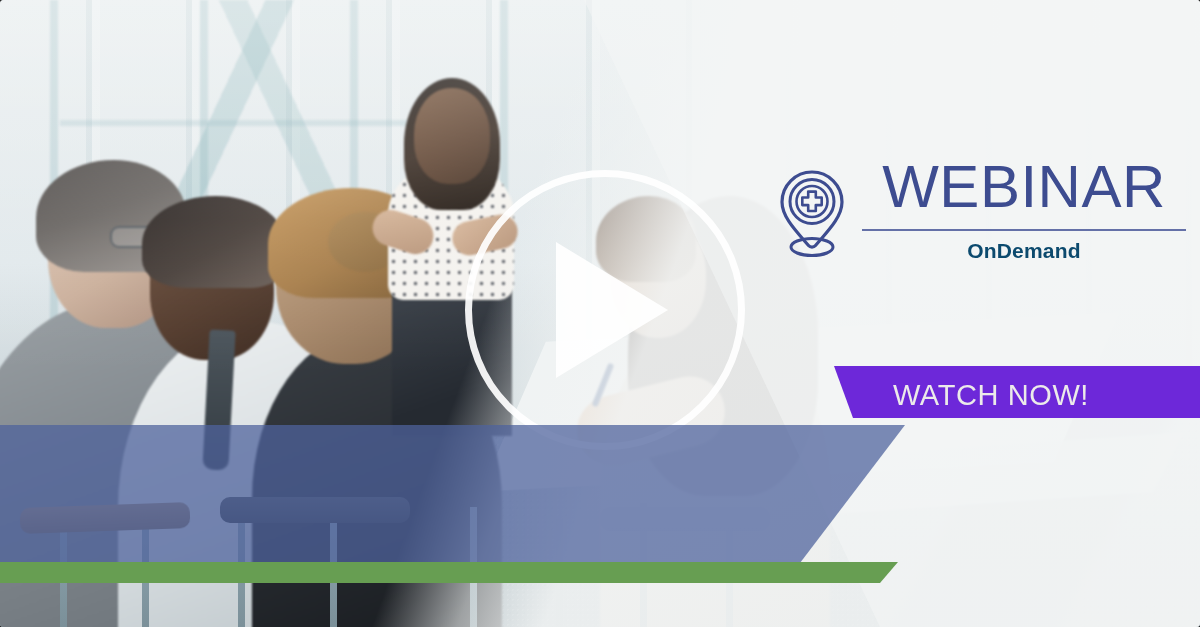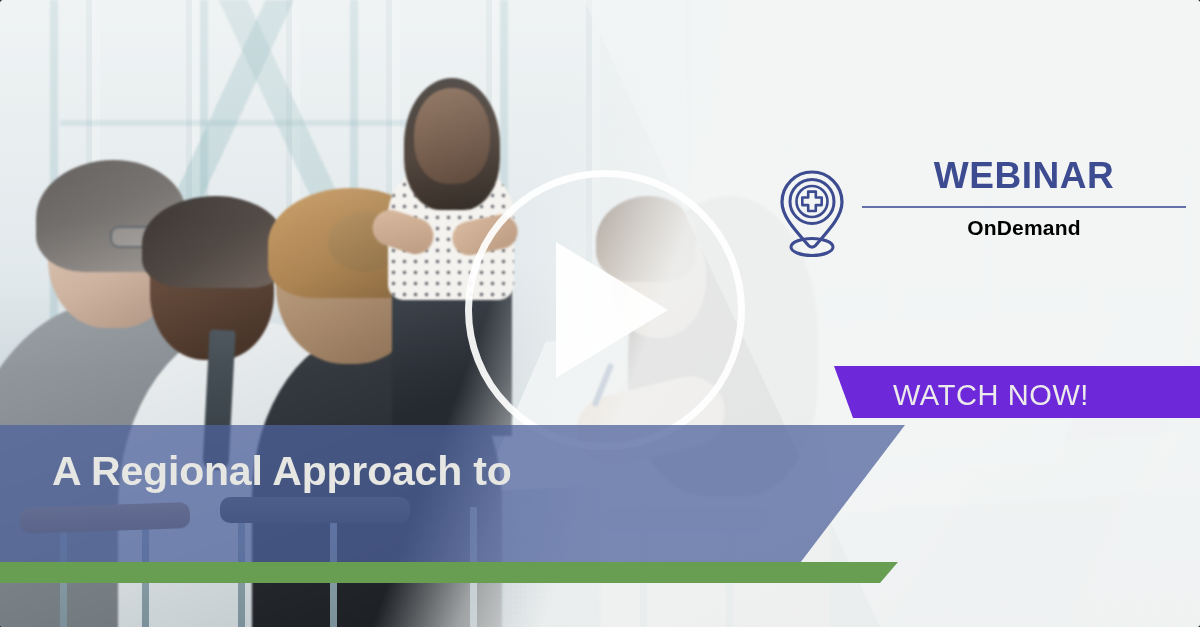--- a/index.html
+++ b/index.html
@@ -167,25 +167,25 @@
     border-top:68px solid transparent;
     border-bottom:68px solid transparent;
     pointer-events:none;
   }
 
   
   .badge{position:absolute;left:766px;top:155px;width:420px;height:110px;}
   .pin-icon{position:absolute;left:8px;top:12px;width:76px;height:92px;}
   .badge-texts{position:absolute;left:96px;top:0;width:324px;text-align:center;}
   .webinar{
-    font-size:37px;font-weight:700;letter-spacing:.5px;line-height:1;
+    font-size:60px;font-weight:400;letter-spacing:.5px;line-height:1;
     color:#3d4c90;padding-top:2px;
   }
   .rule{height:2px;background:#4a5899;margin:12px 0 8px 0;opacity:.85;}
-  .ondemand{font-size:21px;font-weight:700;color:#000000;letter-spacing:.2px;}
+  .ondemand{font-size:21px;font-weight:700;color:#0c4a6e;letter-spacing:.2px;}
 
   
   .cta{
     position:absolute;left:820px;top:366px;width:380px;height:59px;
     background:#6d28d9;
     clip-path:polygon(14px 0, 380px 0, 380px 52px, 33px 52px);
     display:flex;align-items:center;justify-content:center;
     cursor:pointer;
   }
   .cta span{
@@ -301,18 +301,18 @@
       <div class="ondemand">OnDemand</div>
     </div>
   </div>
 
   <div class="cta">
     <span>WATCH NOW!</span>
   </div>
 
   <div class="title-band"></div>
   <div class="title-text">
-    <span class="l1">A Regional Approach to</span><br>
+    <br>
   </div>
 
   <div class="green-bar"></div>
 
 </div>
 
 </body></html>

